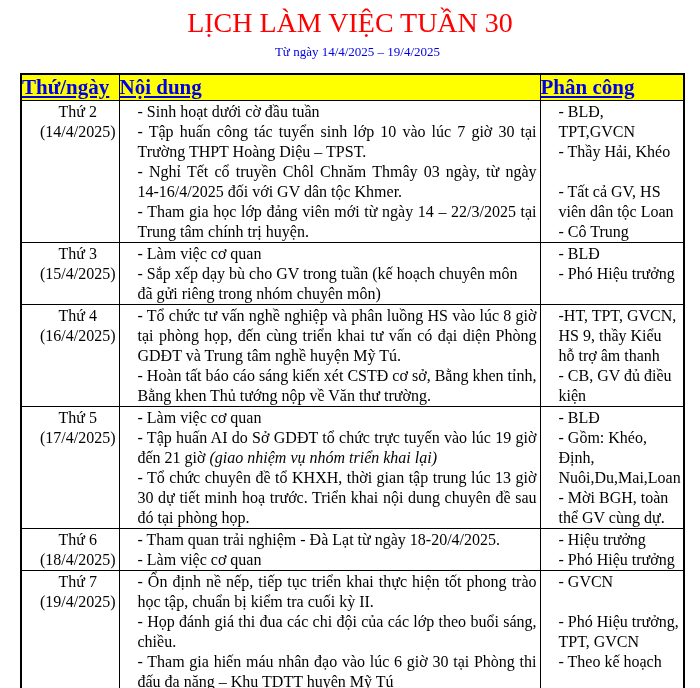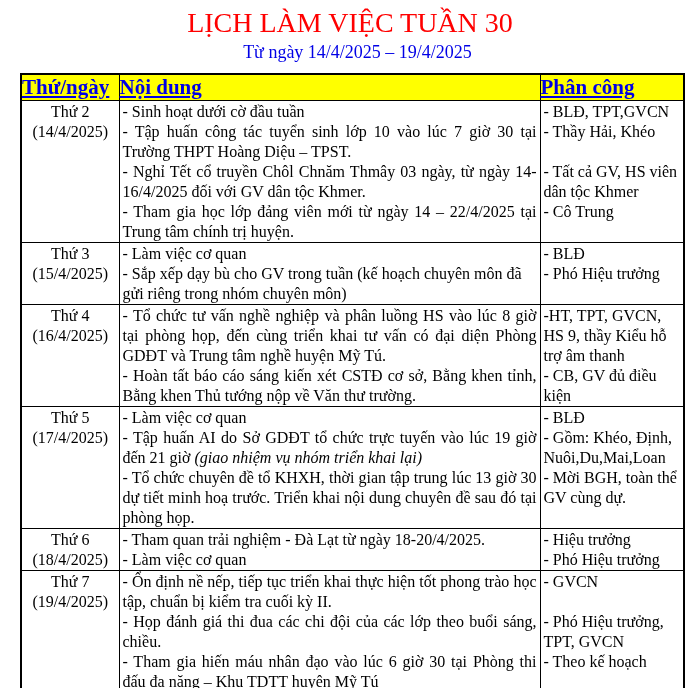--- a/index.html
+++ b/index.html
@@ -8,39 +8,39 @@
     font-family:"Liberation Serif","DejaVu Serif",serif;
     overflow:hidden;
   }
   .page-title{
     margin:6px 0 0 0;text-align:center;
     color:var(--accent_red,#FF0000);
     font-size:28px;font-weight:normal;line-height:34px;
   }
   .page-subtitle{
     text-align:center;color:var(--accent_blue,#0000E6);
-    font-size:18px;line-height:24px;margin:0 0 9px 15px;
+    font-size:13px;line-height:24px;margin:0 0 9px 15px;
   }
   table.schedule{
     border-collapse:collapse;table-layout:fixed;
     margin-left:20px;width:663px;
     border:2px solid var(--border_color,#000);
   }
   table.schedule th,table.schedule td{
     border:1.6px solid var(--border_color,#000);
   }
   table.schedule th{
     background:var(--header_bg,#FFFF00);
     color:var(--accent_blue,#0000E6);
     font-size:21px;font-weight:bold;text-decoration:underline;
     height:24px;padding:0;text-align:left;
   }
   table.schedule td{
     vertical-align:top;font-size:16px;line-height:20px;
-    padding:1px 3px 0 3px;
+    padding:1px 3px 0 18px;
   }
   td.day-cell{text-align:center;}
   td.content-cell{padding-left:5px;padding-right:4px;}
   td.assign-cell{padding-left:5px;padding-right:2px;}
   .para.justify{text-align:justify;}
   .italic{font-style:italic;}
 </style>
 </head>
 <body>
 
@@ -64,27 +64,27 @@
     <tbody>
         <tr style="height: 140px;">
           <td class="day-cell">
             <div>Thứ 2</div>
             <div>(14/4/2025)</div>
           </td>
           <td class="content-cell">
             <div class="para"><span>- Sinh hoạt dưới cờ đầu tuần</span></div>
             <div class="para justify"><span>- Tập huấn công tác tuyển sinh lớp 10 vào lúc 7 giờ 30 tại Trường THPT Hoàng Diệu – TPST.</span></div>
             <div class="para justify"><span>- Nghỉ Tết cổ truyền Chôl Chnăm Thmây 03 ngày, từ ngày 14-16/4/2025 đối với GV dân tộc Khmer.</span></div>
-            <div class="para justify"><span>- Tham gia học lớp đảng viên mới từ ngày 14 – 22/4/2025 tại Trung tâm chính trị huyện.</span></div>
+            <div class="para justify"><span>- Tham gia học lớp đảng viên mới từ ngày 14 – 22/3/2025 tại Trung tâm chính trị huyện.</span></div>
           </td>
           <td class="assign-cell">
             <div class="assign-item">- BLĐ, TPT,GVCN</div>
             <div class="assign-item">- Thầy Hải, Khéo</div>
             <div class="assign-item">&nbsp;</div>
-            <div class="assign-item">- Tất cả GV, HS viên dân tộc Khmer</div>
+            <div class="assign-item">- Tất cả GV, HS viên dân tộc Loan</div>
             <div class="assign-item">- Cô Trung</div>
           </td>
         </tr>
         <tr style="height: 60px;">
           <td class="day-cell">
             <div>Thứ 3</div>
             <div>(15/4/2025)</div>
           </td>
           <td class="content-cell">
             <div class="para"><span>- Làm việc cơ quan</span></div>

